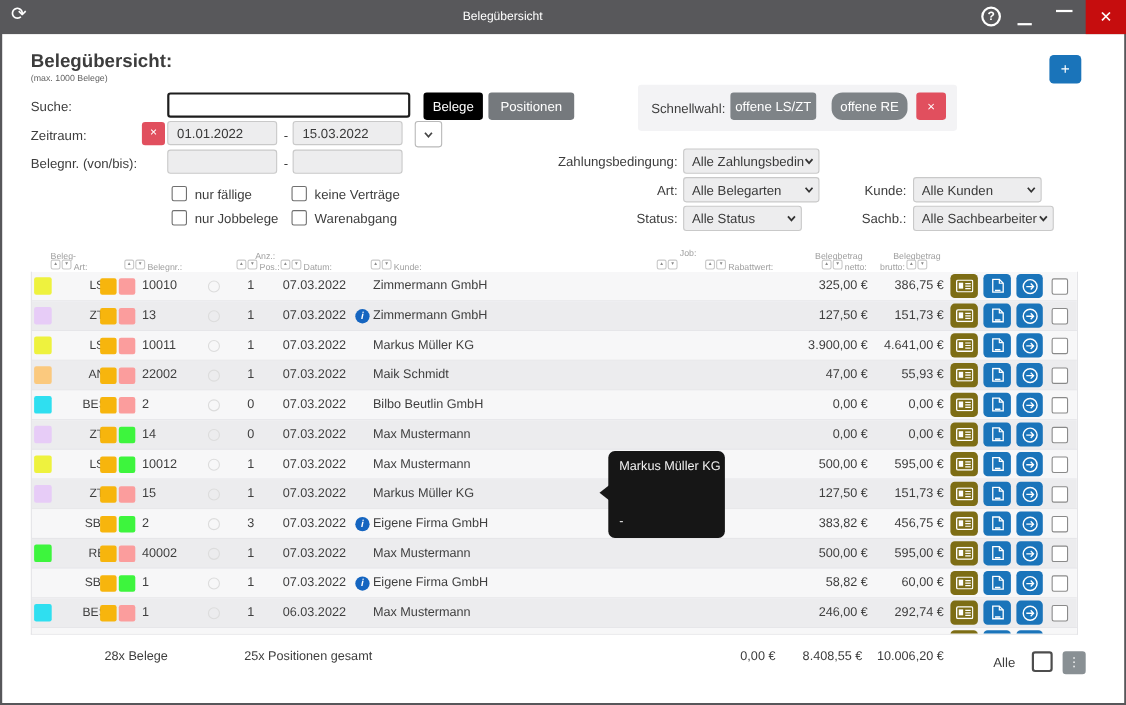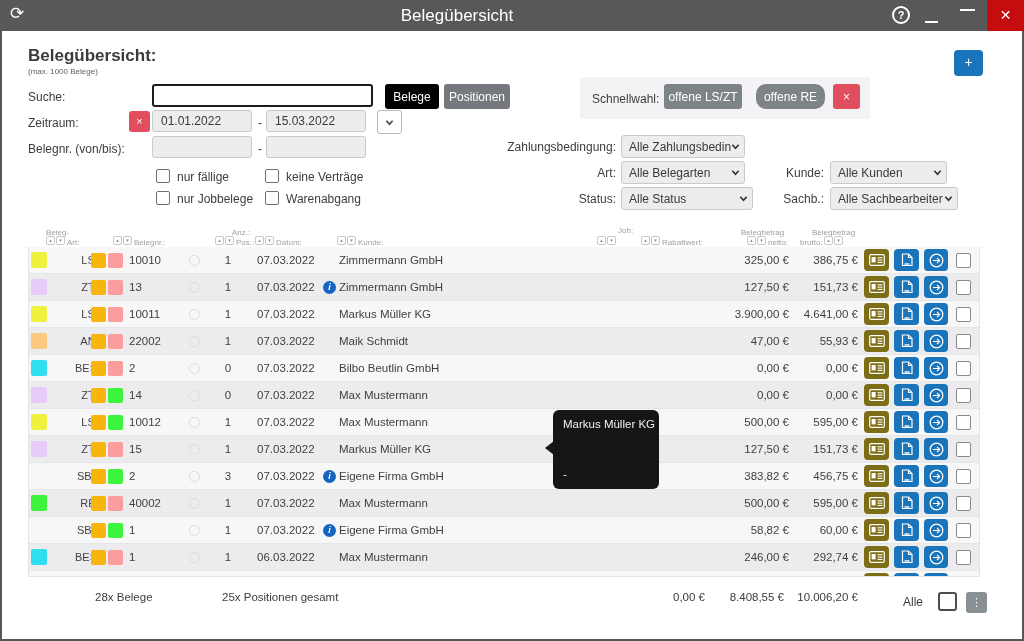--- a/index.html
+++ b/index.html
@@ -5,21 +5,21 @@
   * { margin:0; padding:0; box-sizing:border-box; }
   html,body { width:1024px; height:641px; }
   body { font-family:"Liberation Sans","DejaVu Sans",sans-serif; background:#fff; }
   .app { position:relative; width:1024px; height:641px; background:#fff;
          box-shadow: inset 0 0 0 2px #57575a; overflow:hidden; }
 
   
   .titlebar { position:absolute; left:0; top:0; width:100%; height:31px; background:#58585b; }
   .tb-refresh { position:absolute; left:10px; top:3px; color:#fff; font-size:17px; cursor:pointer; }
   .tb-title { position:absolute; left:0; right:110px; top:0; height:31px; line-height:31px;
-              text-align:center; color:#fff; font-size:17px; }
+              text-align:center; color:#fff; font-size:11px; }
   .tb-help { position:absolute; left:892px; top:6px; width:18px; height:18px; border:2px solid #fff;
              border-radius:50%; color:#fff; font-size:11px; font-weight:bold; text-align:center; line-height:15px; }
   .tb-min { position:absolute; left:925px; top:21px; width:13px; height:2px; background:#fff; }
   .tb-max { position:absolute; left:960px; top:9px; width:15px; height:2px; background:#fff; }
   .tb-close { position:absolute; right:0; top:0; width:37px; height:31px; background:#c60d0e;
               color:#fff; font-size:14px; text-align:center; line-height:30px; }
 
   
   .page-heading { position:absolute; left:28px; top:46px; font-size:17px; font-weight:bold; color:#3c3c3c; }
   .page-subheading { position:absolute; left:28px; top:67px; font-size:8px; color:#5f5f5f; }
@@ -118,21 +118,21 @@
     <div class="tb-close">✕</div>
   </div>
 
   <div class="page-heading">Belegübersicht:</div>
   <div class="page-subheading">(max. 1000 Belege)</div>
   <div class="add-btn">+</div>
 
   <div class="lbl" style="left:28px; top:90px;">Suche:</div>
   <div class="search-input"></div>
   <div class="btn btn-blue" style="left:385px; top:84px; width:54px;">Belege</div>
-  <div class="btn btn-gray" style="left:444px; top:84px; width:66px;">Positionen</div>
+  <div class="btn btn-gray" style="left:444px; top:84px; width:78px;">Positionen</div>
 
   <div class="quick-panel"></div>
   <div class="lbl" style="left:592px; top:92px;">Schnellwahl:</div>
   <div class="btn btn-gray2" style="left:664px; top:84px; width:78px;">offene LS/ZT</div>
   <div class="btn btn-gray2" style="left:756px; top:84px; width:69px;border-radius:10px;">offene RE</div>
   <div class="btn btn-red" style="left:833px; top:84px; width:27px;">×</div>
 
   <div class="lbl" style="left:28px; top:116px;">Zeitraum:</div>
   <div class="mini-red">×</div>
   <div class="txt-field" style="left:152px; top:110px; width:100px;">01.01.2022</div>
@@ -166,21 +166,21 @@
       </svg>
   </div>
   <div class="lbl lbl-right" style="left:480px; top:166px; width:136px;">Art:</div>
   <div class="sel" style="left:621px; top:161px; width:124px;">
     <span class="sel-val">Alle Belegarten</span>
     <svg class="chev" viewBox="0 0 10 10">
         <polyline points="1.5,3 5,7 8.5,3" fill="none" stroke="#333" stroke-width="1.8"></polyline>
       </svg>
   </div>
   <div class="lbl lbl-right" style="left:480px; top:192px; width:136px;">Status:</div>
-  <div class="sel" style="left:621px; top:187px; width:132px;">
+  <div class="sel" style="left:621px; top:187px; width:108px;">
     <span class="sel-val">Alle Status</span>
     <svg class="chev" viewBox="0 0 10 10">
         <polyline points="1.5,3 5,7 8.5,3" fill="none" stroke="#333" stroke-width="1.8"></polyline>
       </svg>
   </div>
   <div class="lbl lbl-right" style="left:720px; top:166px; width:104px;">Kunde:</div>
   <div class="sel" style="left:830px; top:161px; width:117px;">
     <span class="sel-val">Alle Kunden</span>
     <svg class="chev" viewBox="0 0 10 10">
         <polyline points="1.5,3 5,7 8.5,3" fill="none" stroke="#333" stroke-width="1.8"></polyline>

